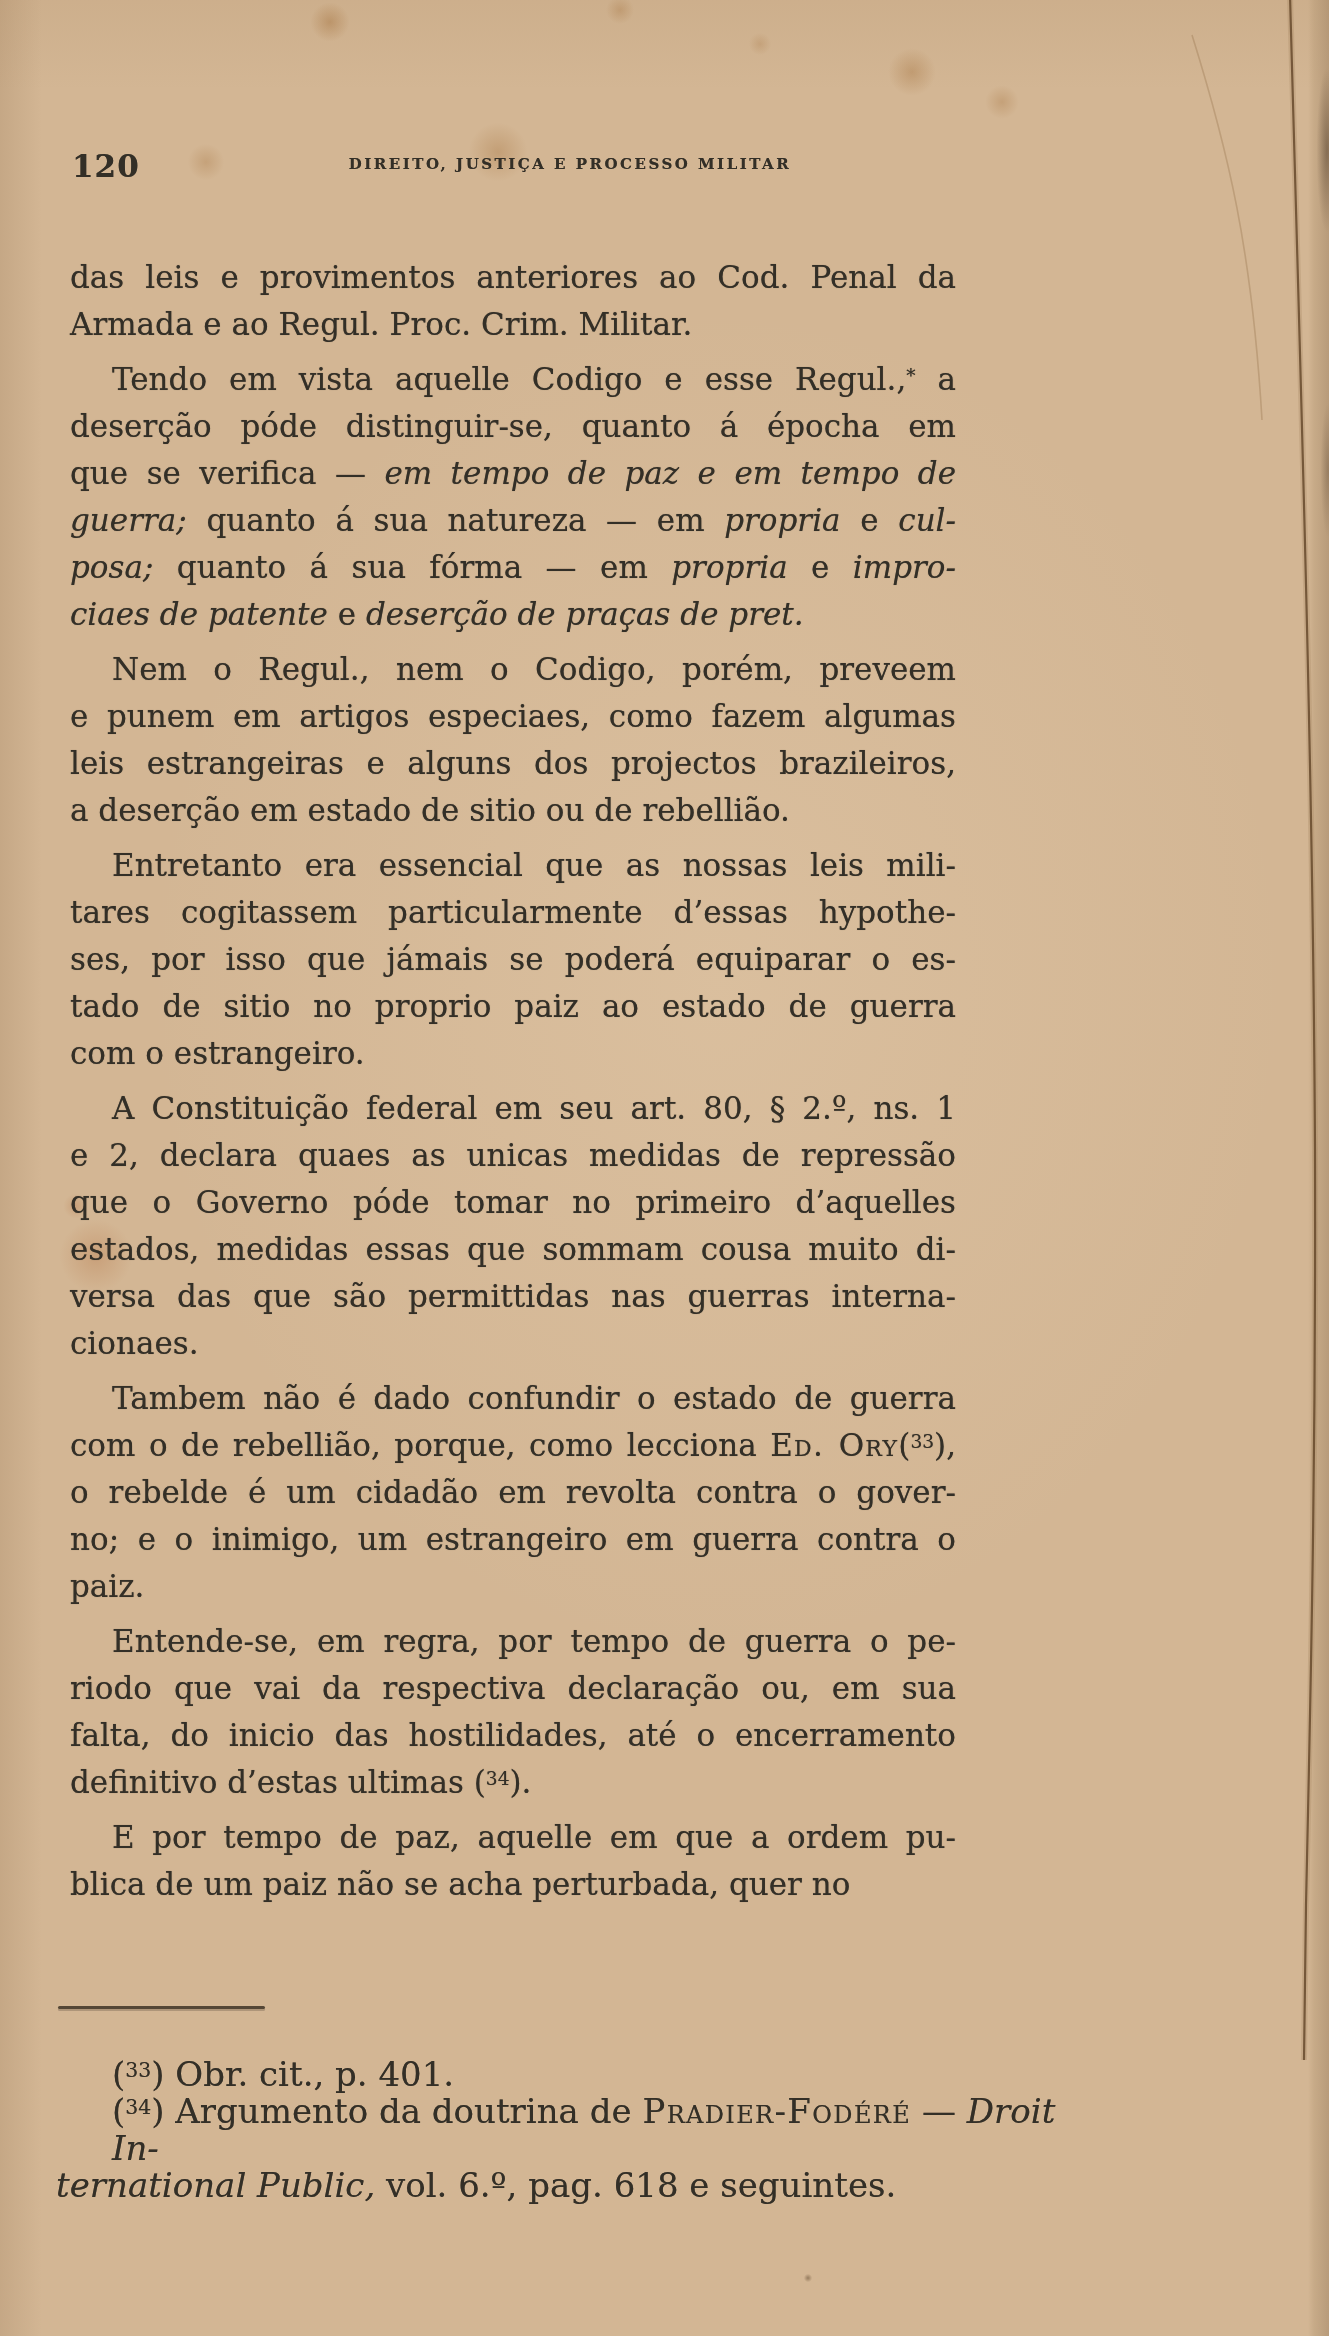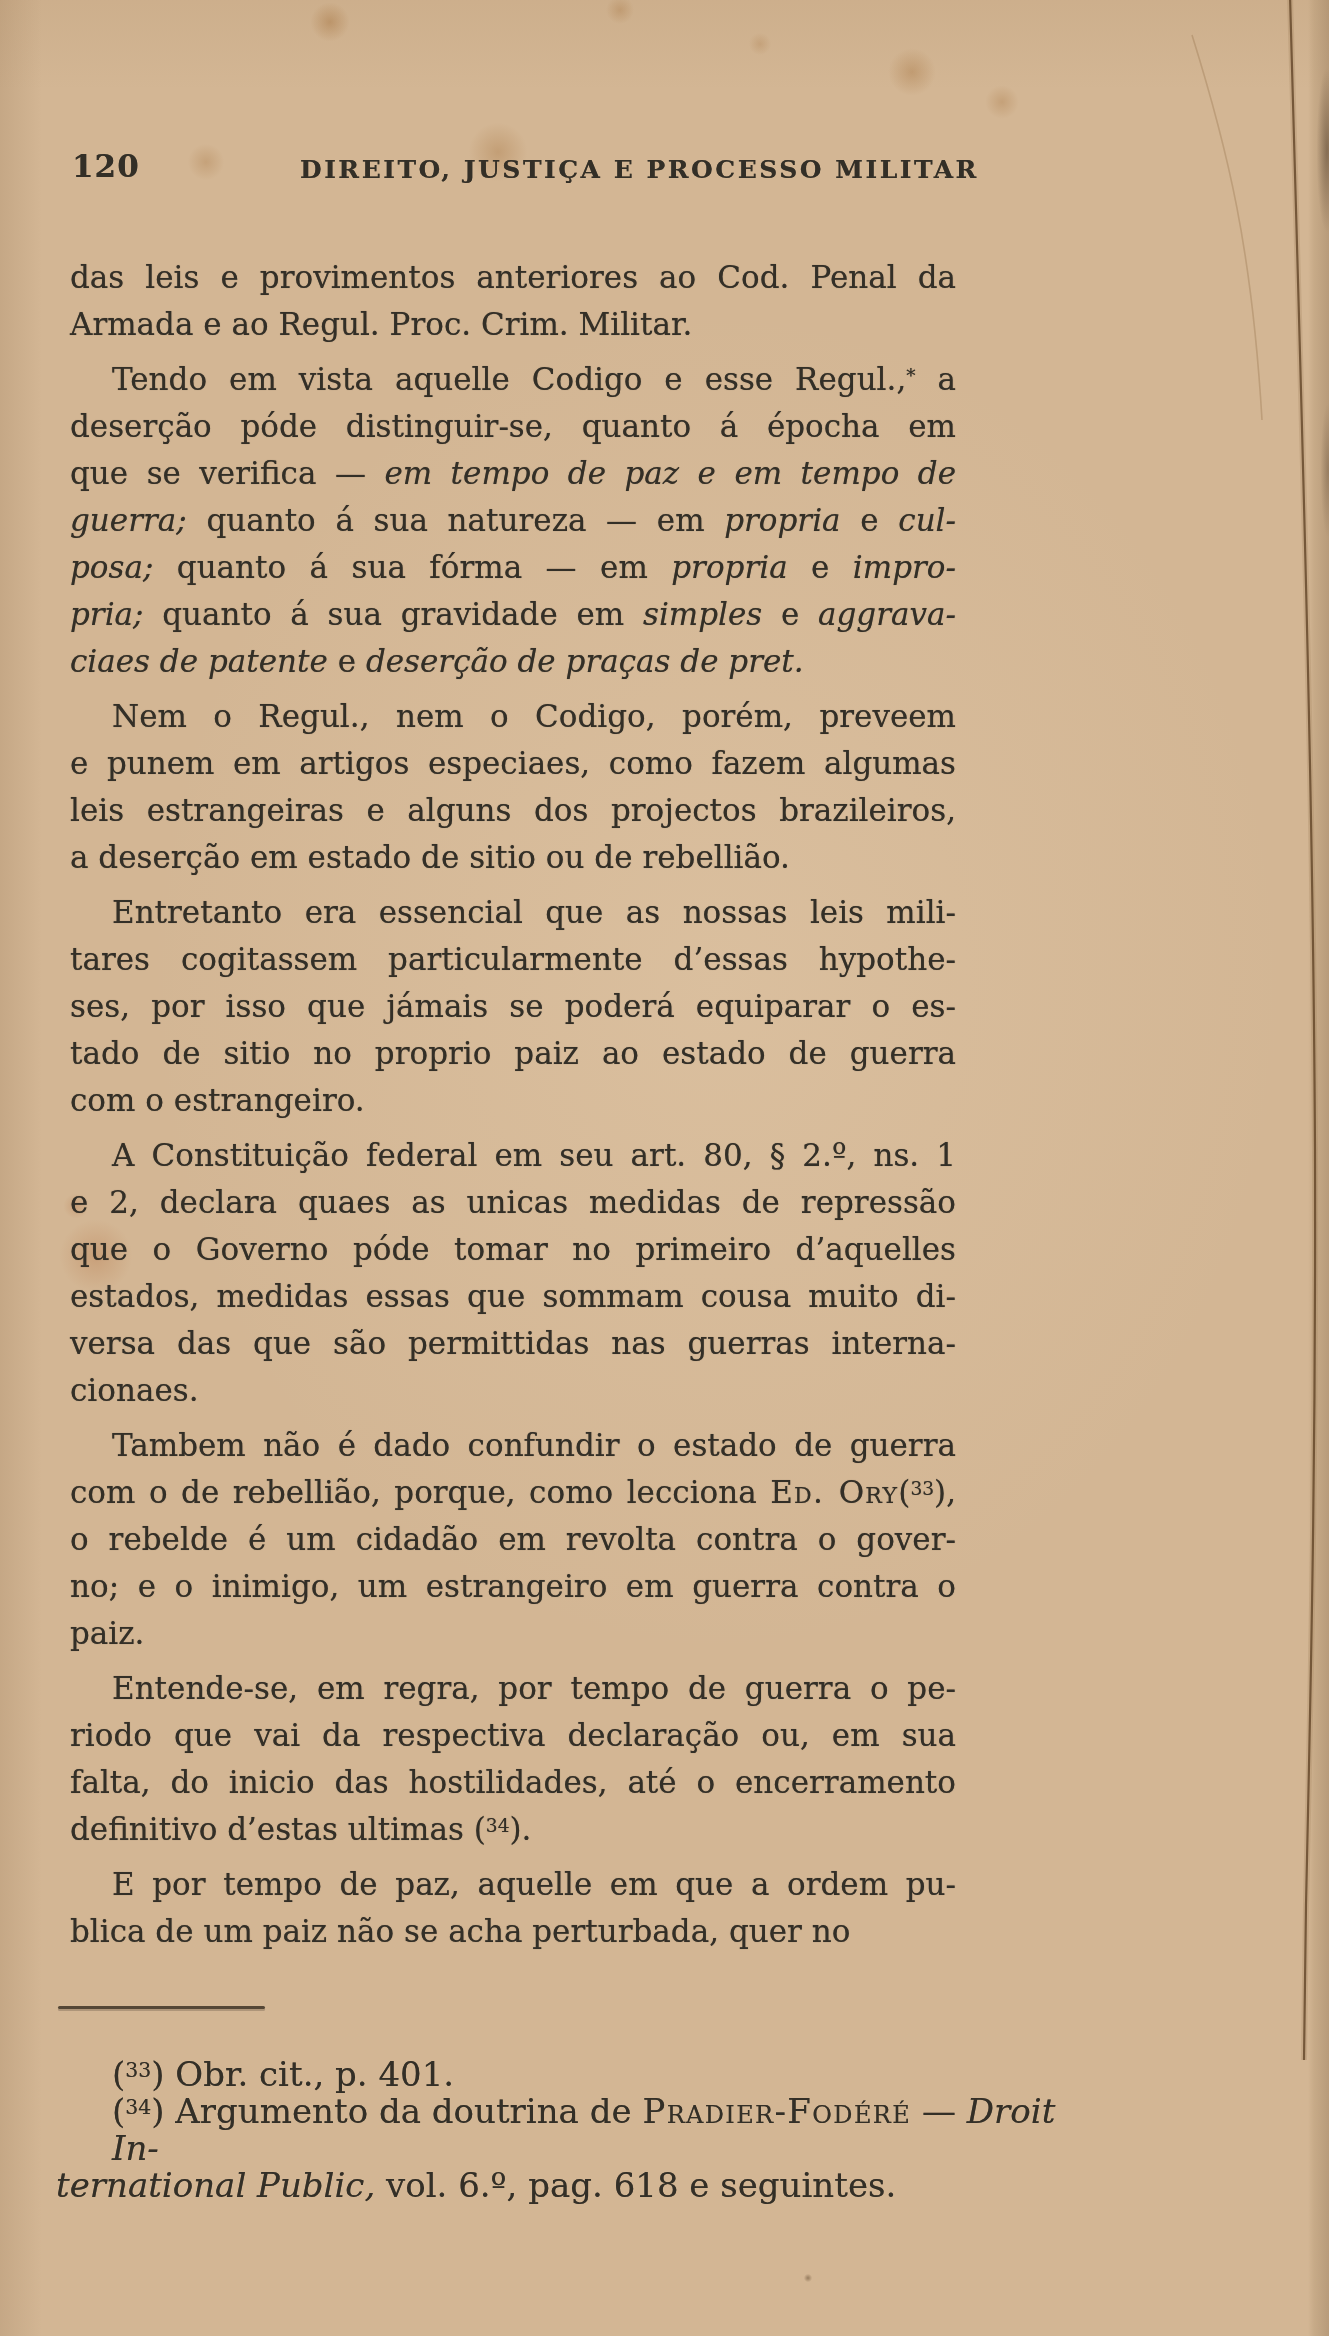--- a/index.html
+++ b/index.html
@@ -30,21 +30,21 @@
   }
   .edge-svg{position:absolute;left:0;top:0;pointer-events:none;}
   .header{position:absolute;top:148px;left:0;width:1329px;height:44px;}
   .page-number{
     position:absolute;left:72px;top:0;
     font-size:31px;font-weight:bold;letter-spacing:1px;
     text-shadow:0 0 .6px rgba(51,47,39,.65);
   }
   .running-title{
     position:absolute;left:300px;top:7px;width:540px;text-align:center;
-    font-size:25px;font-weight:bold;letter-spacing:2.5px;white-space:nowrap;
+    font-size:15px;font-weight:bold;letter-spacing:2.5px;white-space:nowrap;
     text-shadow:0 0 .5px rgba(51,47,39,.6);
   }
   .body-text{
     position:absolute;top:246px;left:62px;width:902px;
     font-size:31px;line-height:47px;
     text-shadow:0 0 .7px rgba(51,47,39,.62);
   }
   .paragraph{margin:8px;}
   .line{text-align:justify;text-align-last:justify;white-space:normal;}
   .line.last{text-align-last:left;}
@@ -85,21 +85,20 @@
       <div class="paragraph">
         <div class="line"><span>das leis e provimentos anteriores ao Cod. Penal da</span></div>
         <div class="line last"><span>Armada e ao Regul. Proc. Crim. Militar.</span></div>
       </div>
       <div class="paragraph indent">
         <div class="line"><span>Tendo em vista aquelle Codigo e esse Regul.,</span><span class="s-sup">*</span><span> a</span></div>
         <div class="line"><span>deserção póde distinguir-se, quanto á épocha em</span></div>
         <div class="line"><span>que se verifica — </span><span class="s-i">em tempo de paz e em tempo de</span></div>
         <div class="line"><span class="s-i">guerra;</span><span> quanto á sua natureza — em </span><span class="s-i">propria</span><span> e </span><span class="s-i">cul-</span></div>
         <div class="line"><span class="s-i">posa;</span><span> quanto á sua fórma — em </span><span class="s-i">propria</span><span> e </span><span class="s-i">impro-</span></div>
-        <div class="line"><span class="s-i">pria;</span><span> quanto á sua gravidade em </span><span class="s-i">simples</span><span> e </span><span class="s-i">aggrava-</span></div>
         <div class="line last"><span class="s-i">ciaes de patente</span><span> e </span><span class="s-i">deserção de praças de pret.</span></div>
       </div>
       <div class="paragraph indent">
         <div class="line"><span>Nem o Regul., nem o Codigo, porém, preveem</span></div>
         <div class="line"><span>e punem em artigos especiaes, como fazem algumas</span></div>
         <div class="line"><span>leis estrangeiras e alguns dos projectos brazileiros,</span></div>
         <div class="line last"><span>a deserção em estado de sitio ou de rebellião.</span></div>
       </div>
       <div class="paragraph indent">
         <div class="line"><span>Entretanto era essencial que as nossas leis mili-</span></div>

